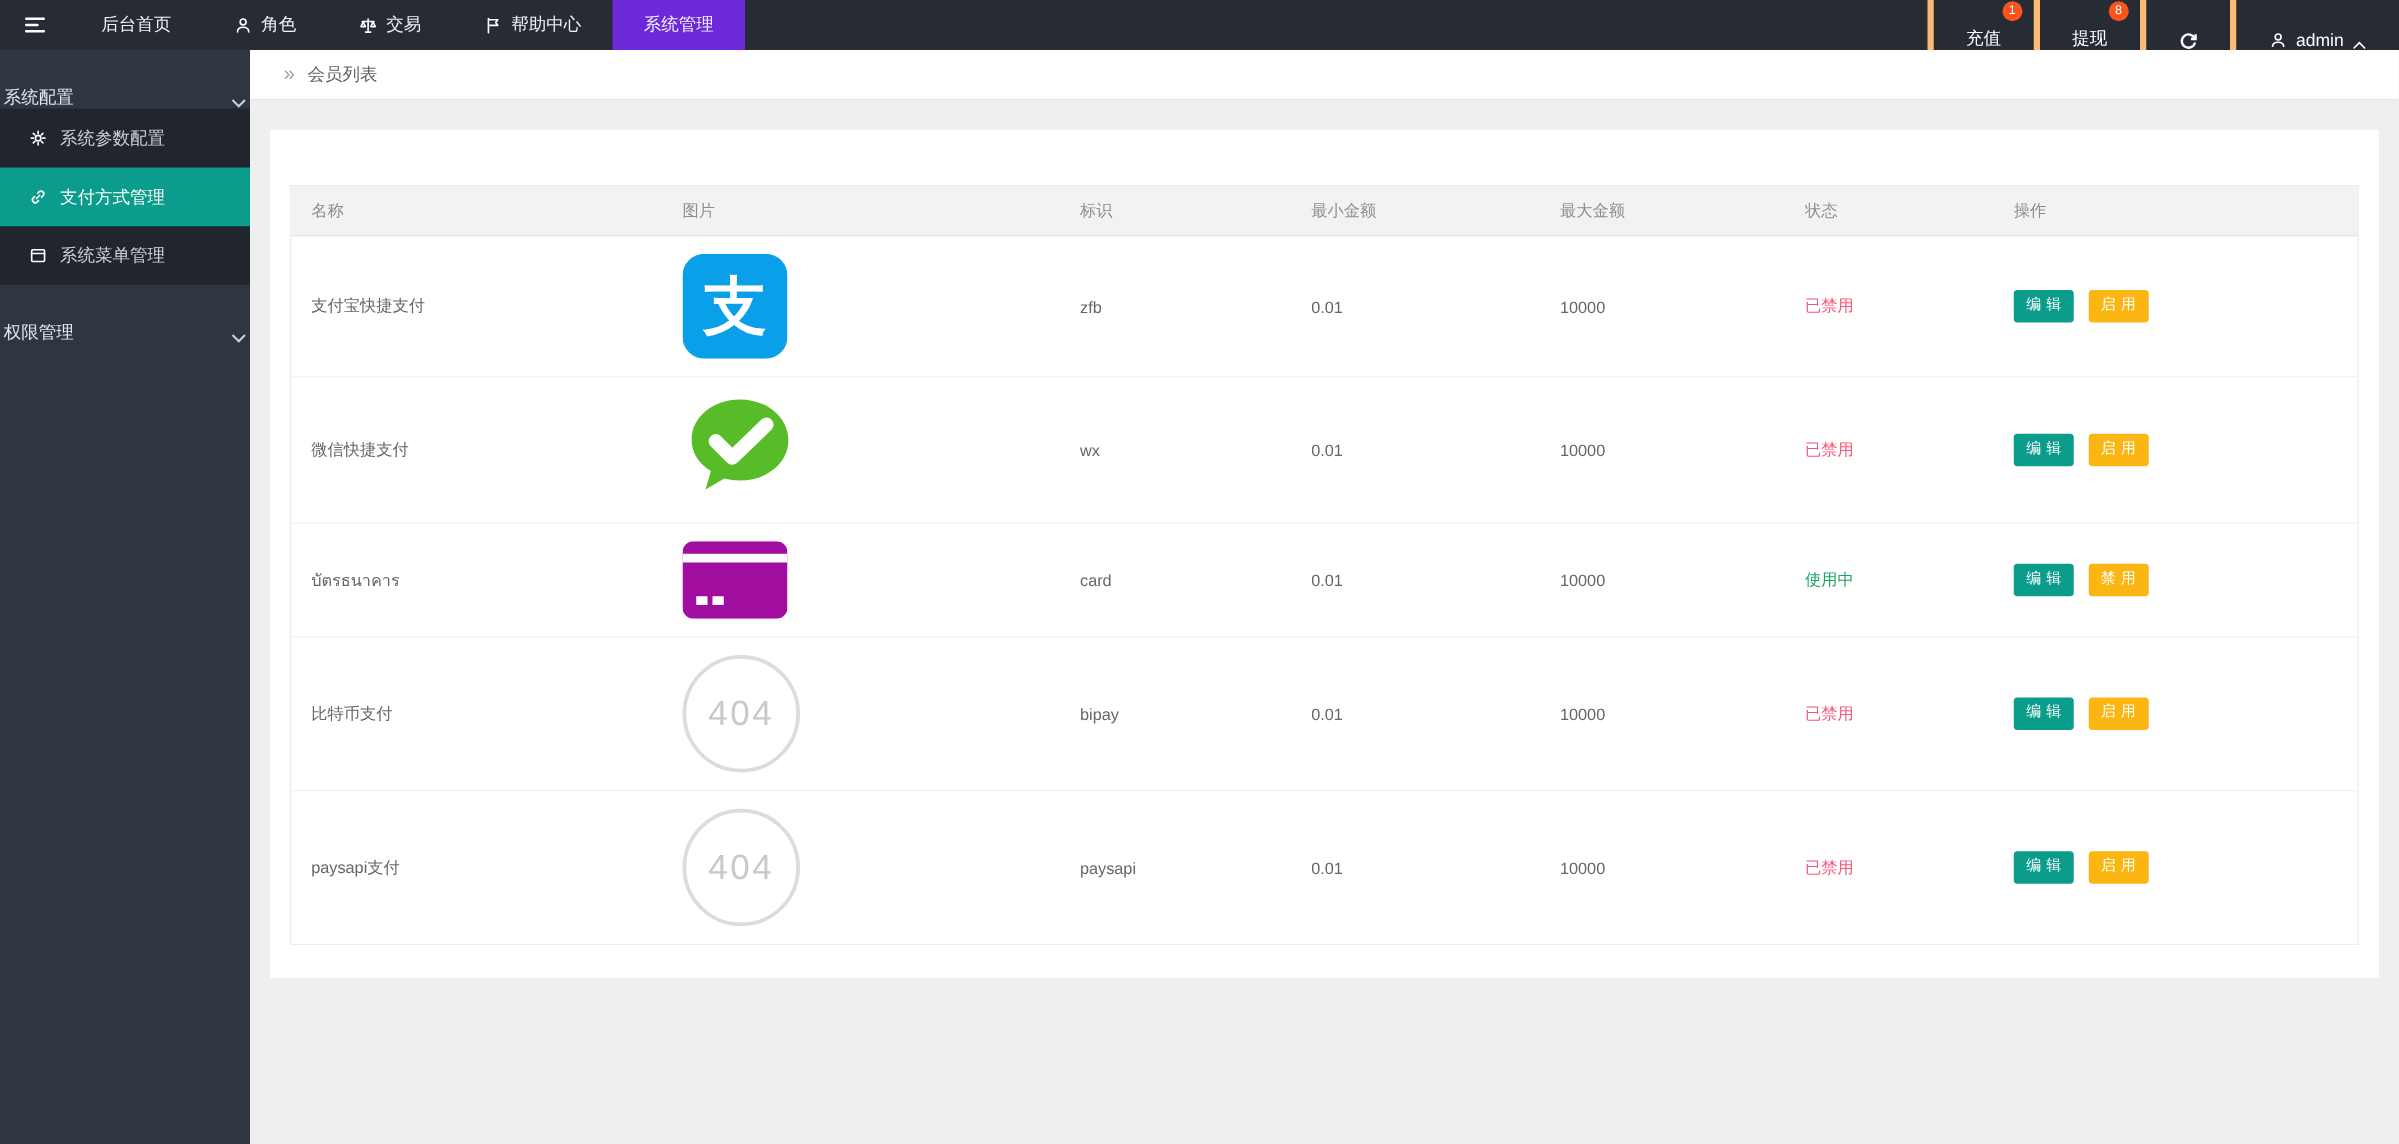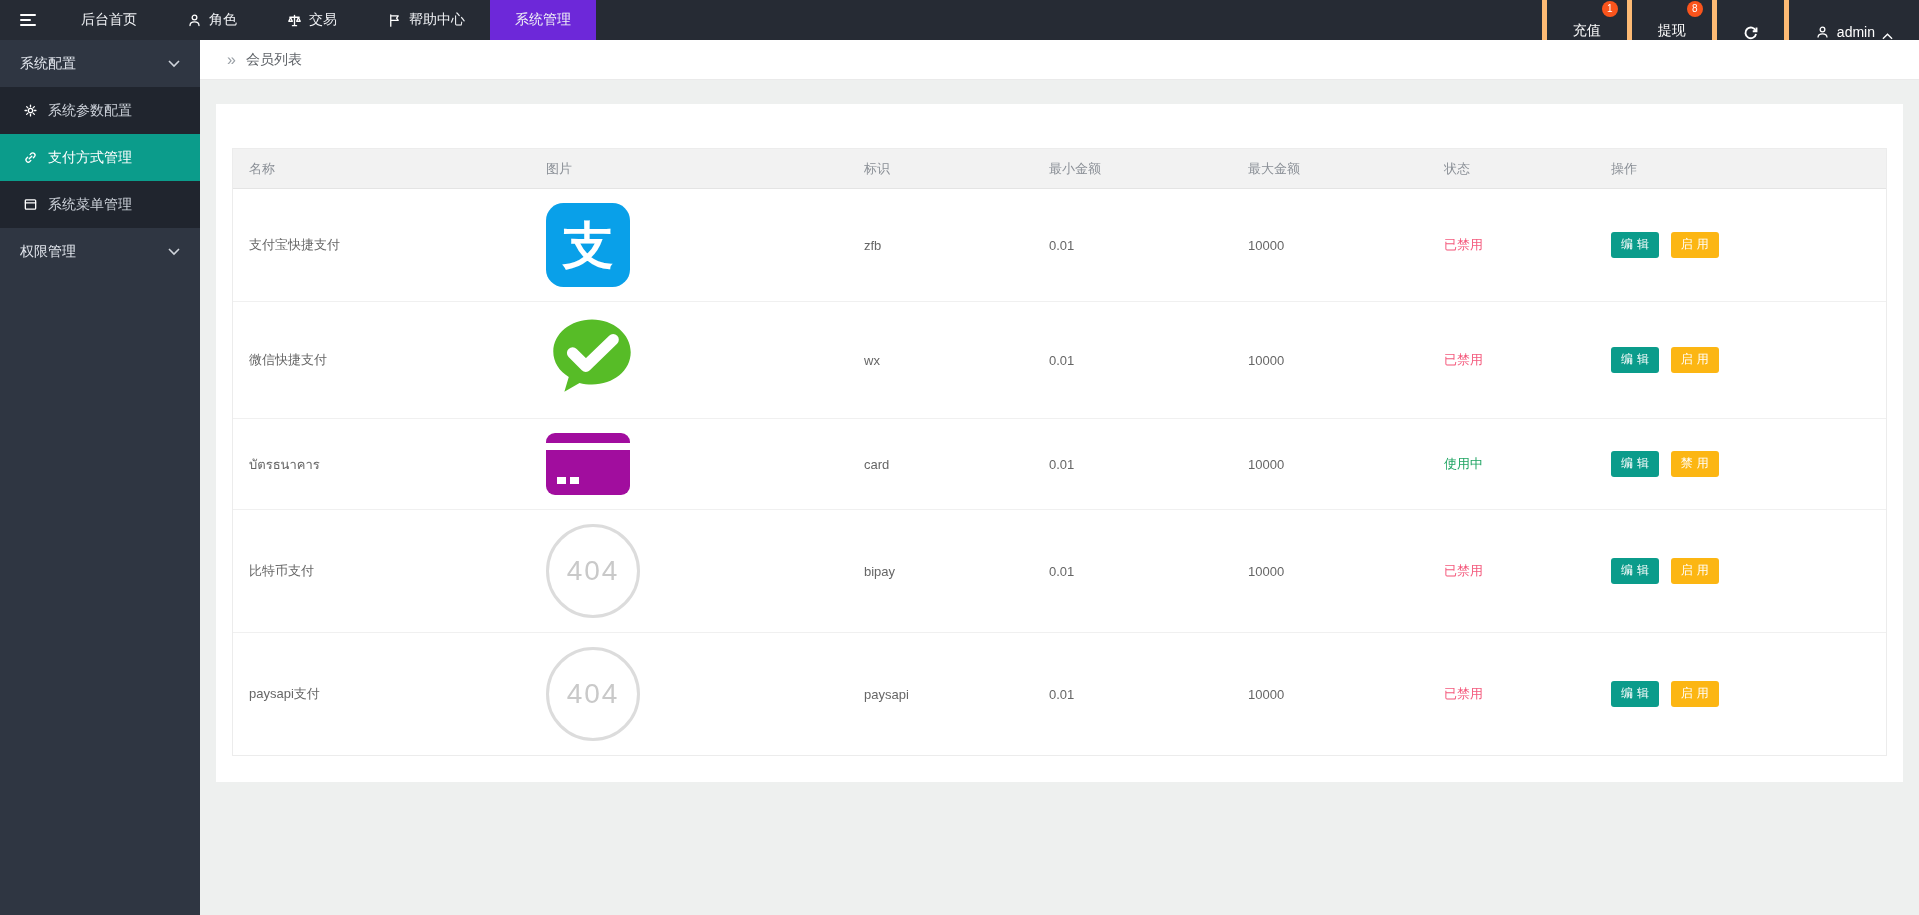--- a/index.html
+++ b/index.html
@@ -22,22 +22,22 @@
   .nav-item.active{background:#6d28d9}
   .nav-icon{display:flex;align-items:center}
   .topnav-right{margin-left:auto;display:flex;align-items:stretch}
   .tr-item{display:flex;align-items:flex-end;gap:7px;padding:0 26px;position:relative;
     border-left:5px solid #fdba74;font-size:14px;cursor:pointer;white-space:nowrap}
   .badge{position:absolute;top:1px;right:9px;background:#fa541c;color:#fff;font-size:10px;
     min-width:16px;height:16px;border-radius:8px;line-height:16px;text-align:center;padding:0 3px}
 
   
   .sidebar{position:fixed;top:40px;left:0;bottom:0;width:200px;background:#2f3642;z-index:9}
-  .group-header{height:47px;display:flex;align-items:center;justify-content:space-between;
-    padding:0 20px;font-size:14px;color:#e3e7ee;cursor:pointer;background:#2f3642}
+  .group-header{height:47px;display:flex;align-items:flex-end;justify-content:space-between;
+    padding:0 3px;font-size:14px;color:#e3e7ee;cursor:pointer;background:#2f3642}
   .submenu{background:#20252e}
   .sub-item{height:47px;display:flex;align-items:center;gap:10px;padding-left:23px;
     font-size:14px;color:#ccd1d9;cursor:pointer}
   .sub-item.active{background:#0b9c8b;color:#fff}
   .sub-icon{display:flex;align-items:center}
 
   
   .main{margin-left:200px;padding-top:40px}
   .breadcrumb{height:40px;background:#fff;display:flex;align-items:center;gap:10px;
     padding-left:27px;font-size:14px;color:#5f6368;border-bottom:1px solid #eaeaea}
@@ -50,21 +50,21 @@
   .thead{display:flex;align-items:center;background:#f2f2f2;border-bottom:1px solid #e4e4e4;height:40px}
   .th{font-size:13px;color:#8a8f96;padding-left:16px}
   .trow{display:flex;align-items:center;border-bottom:1px solid #f0f0f0;padding:14px 0}
   .trow:last-child{border-bottom:none}
   .td{font-size:13px;color:#666;padding-left:16px}
   .c-name{width:297px}.c-img{width:318px}.c-code{width:185px}
   .c-min{width:199px}.c-max{width:196px}.c-status{width:167px}.c-ops{flex:1}
   .status-disabled{color:#f4597c}
   .status-active{color:#1fa462}
   .btn{border:none;color:#fff;font-size:12px;padding:5px 6px 5px 10px;border-radius:3px;
-    cursor:pointer;font-family:Liberation Serif, serif;letter-spacing:4px;line-height:1.3}
+    cursor:pointer;font-family:Liberation Mono, monospace;letter-spacing:4px;line-height:1.3}
   .btn-edit{background:#0b9c8b;margin-right:8px}
   .btn-toggle{background:#fcb613}
   .pay-icon{display:flex;align-items:center}
   .ph404{width:94px;height:94px;border:3px solid #dcdcdc;border-radius:50%;display:flex;
     align-items:center;justify-content:center;color:#c9c9c9;font-size:28px;letter-spacing:2px}
 </style>
 </head>
 <body>
 
 <header class="topbar">

